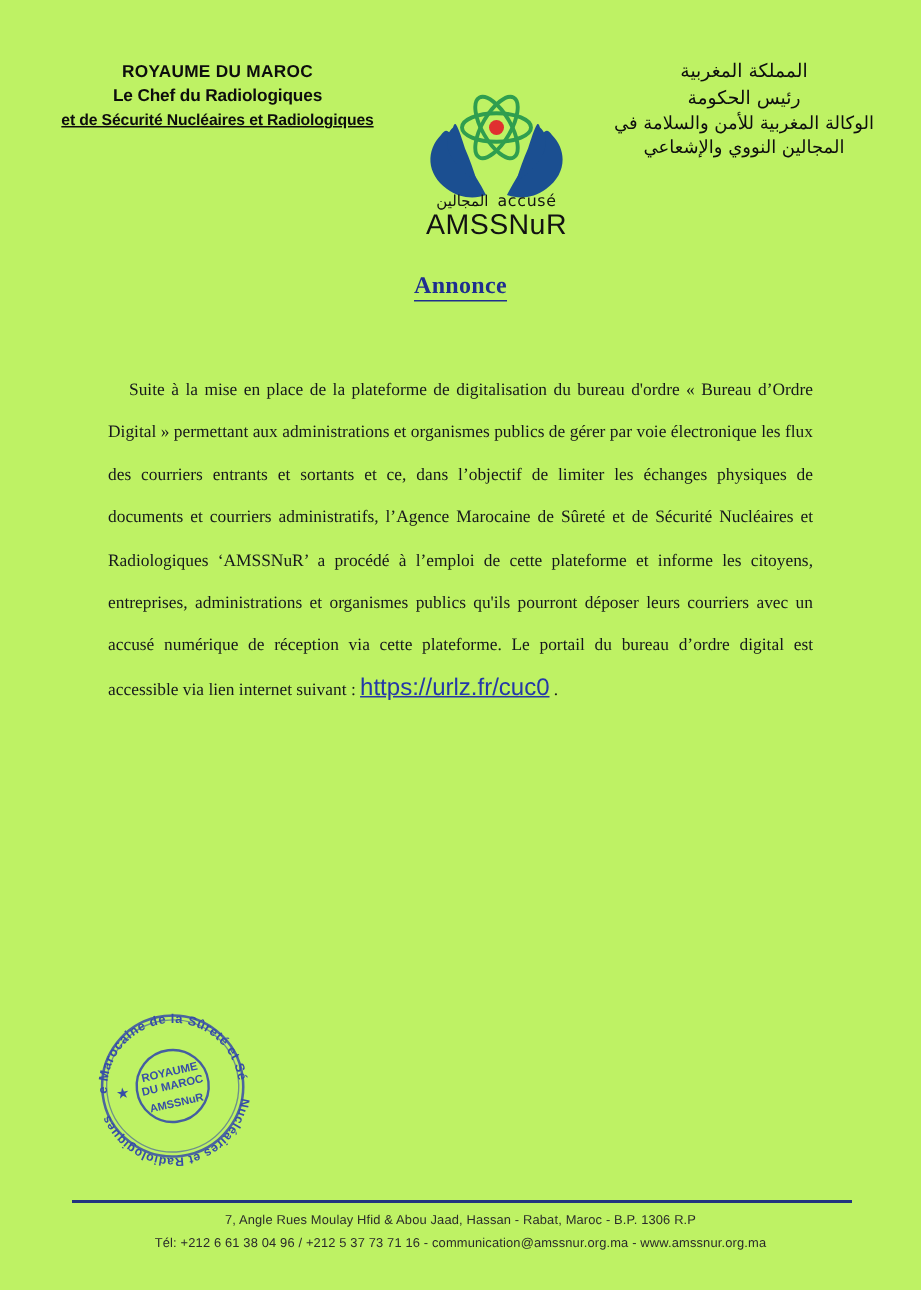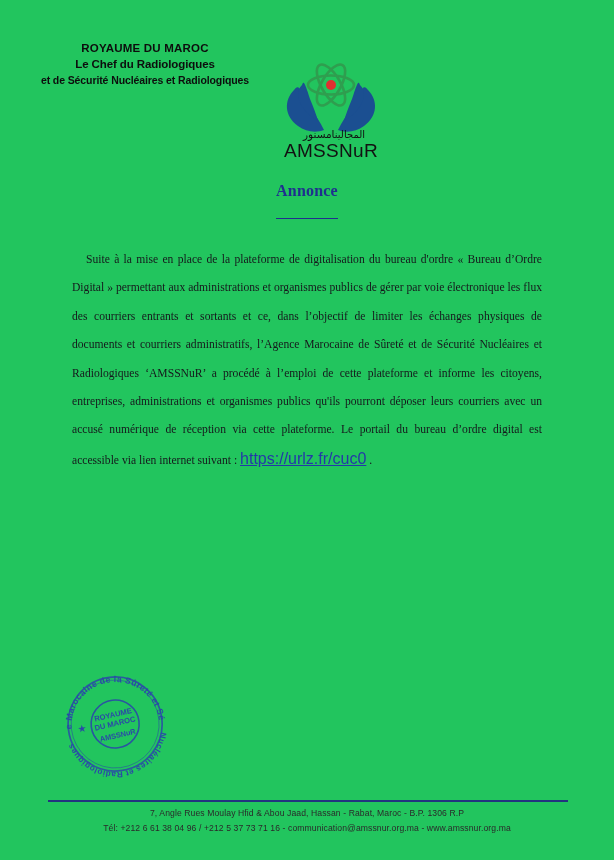--- a/index.html
+++ b/index.html
@@ -15,21 +15,21 @@
     font-family: "Liberation Serif", "DejaVu Serif", serif;
     color: #111111;
     overflow: hidden;
   }
 
   .page {
     position: absolute;
     inset: 0;
     width: 614px;
     height: 860px;
-    background: #22c55e;
+    background: #bef264;
   }
 
   
   .header {
     position: absolute;
     top: 28px;
     left: 0;
     width: 614px;
     height: 112px;
   }
@@ -42,21 +42,21 @@
     text-align: center;
     font-family: "Liberation Sans", "DejaVu Sans", sans-serif;
     font-weight: bold;
     color: #0d0d0d;
     line-height: 16px;
     letter-spacing: -0.1px;
   }
   .header-fr .l1 { font-size: 11.5px; letter-spacing: 0.2px; }
   .header-fr .l2 { font-size: 11.5px; }
   .header-fr .l3 { font-size: 10.5px; }
-  .header-fr .l4 { font-size: 10.5px; }
+  .header-fr .l4 { font-size: 10.5px; text-decoration: underline; }
 
   .header-ar {
     position: absolute;
     right: 18px;
     top: 10px;
     width: 200px;
     text-align: center;
     direction: rtl;
     font-family: "DejaVu Sans", "Liberation Sans", sans-serif;
     color: #0d0d0d;
@@ -112,21 +112,21 @@
     width: 614px;
     text-align: center;
   }
   .title {
     display: inline-block;
     font-family: "Liberation Serif", serif;
     font-size: 16px;
     font-weight: bold;
     color: #1f2f8f;
     border-bottom: 1.4px solid #1f2f8f;
-    padding-bottom: 18px;
+    padding-bottom: 0;
     letter-spacing: 0.2px;
   }
 
   
   .body-text {
     position: absolute;
     left: 72px;
     top: 246px;
     width: 470px;
     font-size: 11.6px;
@@ -202,25 +202,31 @@
           <circle cx="0" cy="0" r="5" fill="#e03030"></circle>
         </g>
 
         <path d="M22 36 C12 46, 12 62, 26 72 C34 78, 44 79, 52 76 C48 68, 44 62, 40 56 C36 49, 32 41, 28 35 C26 32, 24 33, 22 36 Z" fill="#1b4f91"></path>
         <path d="M30 31 C24 36, 25 47, 32 55 C36 60, 41 64, 46 67 C44 60, 41 52, 38 45 C36 39, 34 32, 32 29 C31 28, 30.5 29.5, 30 31 Z" fill="#1b4f91"></path>
 
         <path d="M96 36 C106 46, 106 62, 92 72 C84 78, 74 79, 66 76 C70 68, 74 62, 78 56 C82 49, 86 41, 90 35 C92 32, 94 33, 96 36 Z" fill="#1b4f91"></path>
         <path d="M88 31 C94 36, 93 47, 86 55 C82 60, 77 64, 72 67 C74 60, 77 52, 80 45 C82 39, 84 32, 86 29 C87 28, 87.5 29.5, 88 31 Z" fill="#1b4f91"></path>
       </svg>
       <div class="logo-tif">
-        <span>المجالين</span><span class="ar">امسنور</span>
+        <span>المجالين</span><span class="ar">accusé</span>
       </div>
       <div class="logo-word">AMSSNuR</div>
     </div>
 
+    <div class="header-ar">
+      <div class="a1">المملكة المغربية</div>
+      <div class="a2">رئيس الحكومة</div>
+      <div class="a3">الوكالة المغربية للأمن والسلامة في</div>
+      <div class="a4">المجالين النووي والإشعاعي</div>
+    </div>
   </div>
 
   <div class="title-wrap">
     <span class="title">Annonce</span>
   </div>
 
   <div class="body-text">
     <p><span>Suite à la mise en place de la plateforme de digitalisation du bureau d'ordre « Bureau d’Ordre Digital » permettant aux administrations et organismes publics de gérer par voie électronique les flux des courriers entrants et sortants et ce, dans l’objectif de limiter les échanges physiques de documents et courriers administratifs, l’Agence Marocaine de Sûreté et de Sécurité Nucléaires et Radiologiques ‘AMSSNuR’ a procédé à l’emploi de cette plateforme et informe les citoyens, entreprises, administrations et organismes publics qu'ils pourront déposer leurs courriers avec un accusé numérique de réception via cette plateforme. Le portail du bureau d’ordre digital est accessible via lien internet suivant : </span><a class="link" href="#">https://urlz.fr/cuc0</a><span> .</span></p>
   </div>
 

